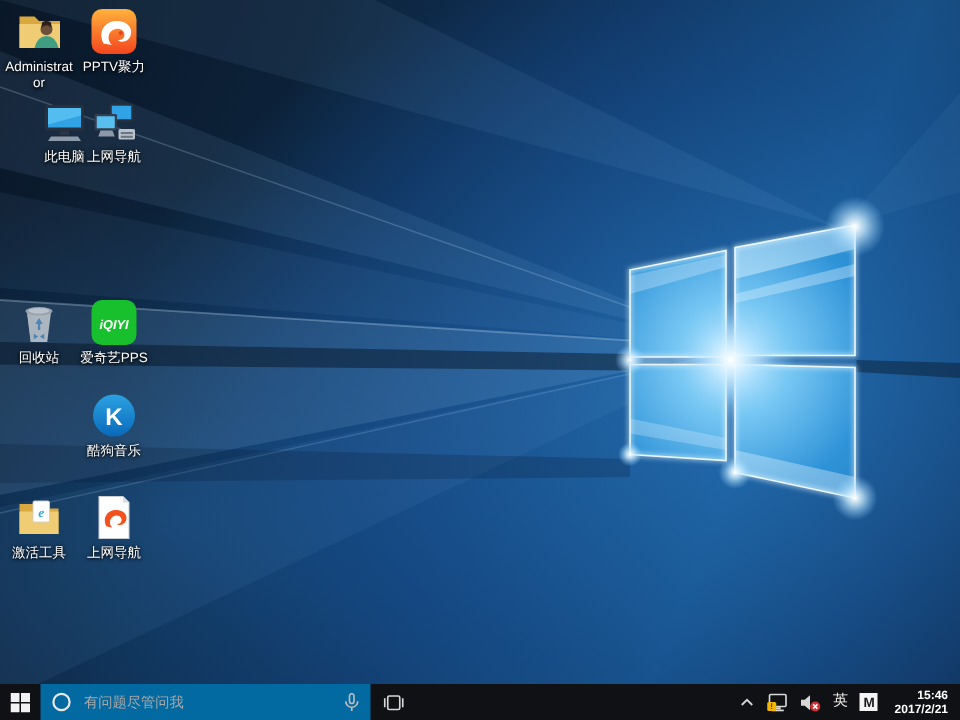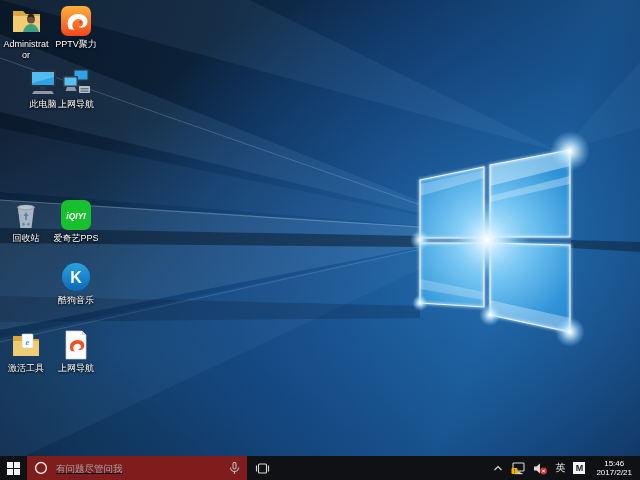--- a/index.html
+++ b/index.html
@@ -19,31 +19,31 @@
   .cell{position:absolute;width:48px;display:flex;flex-direction:column;align-items:center;cursor:default;}
   .cell .glyph{width:34px;height:34px;display:block;}
   .cell .label{margin-top:1px;font-size:9px;line-height:11px;color:#fff;text-align:center;
     text-shadow:0 1px 2px rgba(0,0,0,.95),0 0 3px rgba(0,0,0,.8);word-break:break-all;max-width:48px;}
 
   
   .taskbar{position:absolute;left:0;right:0;bottom:0;height:24px;background:#101114;
     display:flex;align-items:stretch;z-index:5;}
   .tb-btn{display:flex;align-items:center;justify-content:center;}
   .start{width:27px;}
-  .search{width:206px;background:#7f1d1d;display:flex;align-items:center;padding:4px 7px;gap:6px;text-decoration:underline;}
+  .search{width:206px;background:#0369a1;display:flex;align-items:center;padding:4px 7px;gap:6px;}
   .search input{flex:1;min-width:0;background:transparent;border:0;outline:0;color:#cfcfcf;font-size:9.5px;
     font-family:"Liberation Sans","DejaVu Sans",sans-serif;}
   .search input::placeholder{color:#a8a8a8;}
   .taskview{width:30px;}
   .tb-spacer{flex:1;}
   .tray{display:flex;align-items:center;gap:8px;padding:0 5px 0 2px;}
   .ime{color:#ececec;font-size:10px;line-height:10px;}
   .ime-badge{width:12px;height:12px;background:#f4f4f4;color:#17171b;font-weight:bold;font-size:9px;
     display:flex;align-items:center;justify-content:center;}
-  .clock{color:#fff;font-size:8px;line-height:9.5px;text-align:center;padding:0 3px;}
+  .clock{color:#fff;font-size:8px;line-height:9.5px;text-align:right;padding:0 3px;font-weight:bold;}
 </style>
 </head>
 <body>
 
 <div class="screen">
 
   <div class="wall">
     <svg class="wallsvg" width="640" height="480" viewBox="0 0 640 480">
       <defs>
         <radialGradient id="paneShade" gradientUnits="userSpaceOnUse" cx="489" cy="239" r="170">

